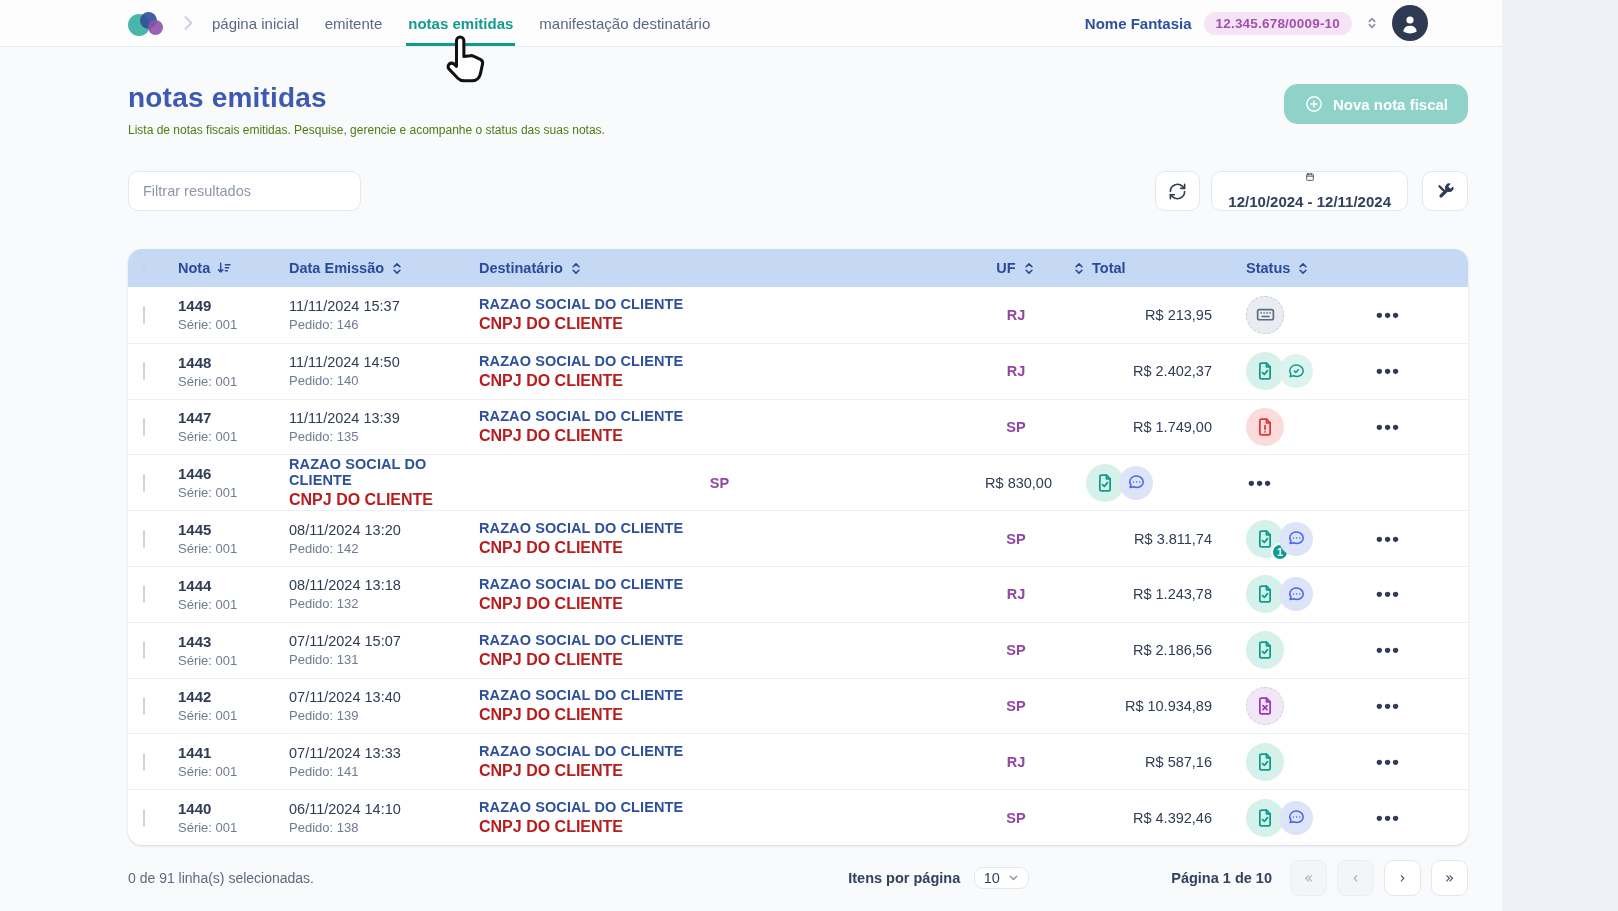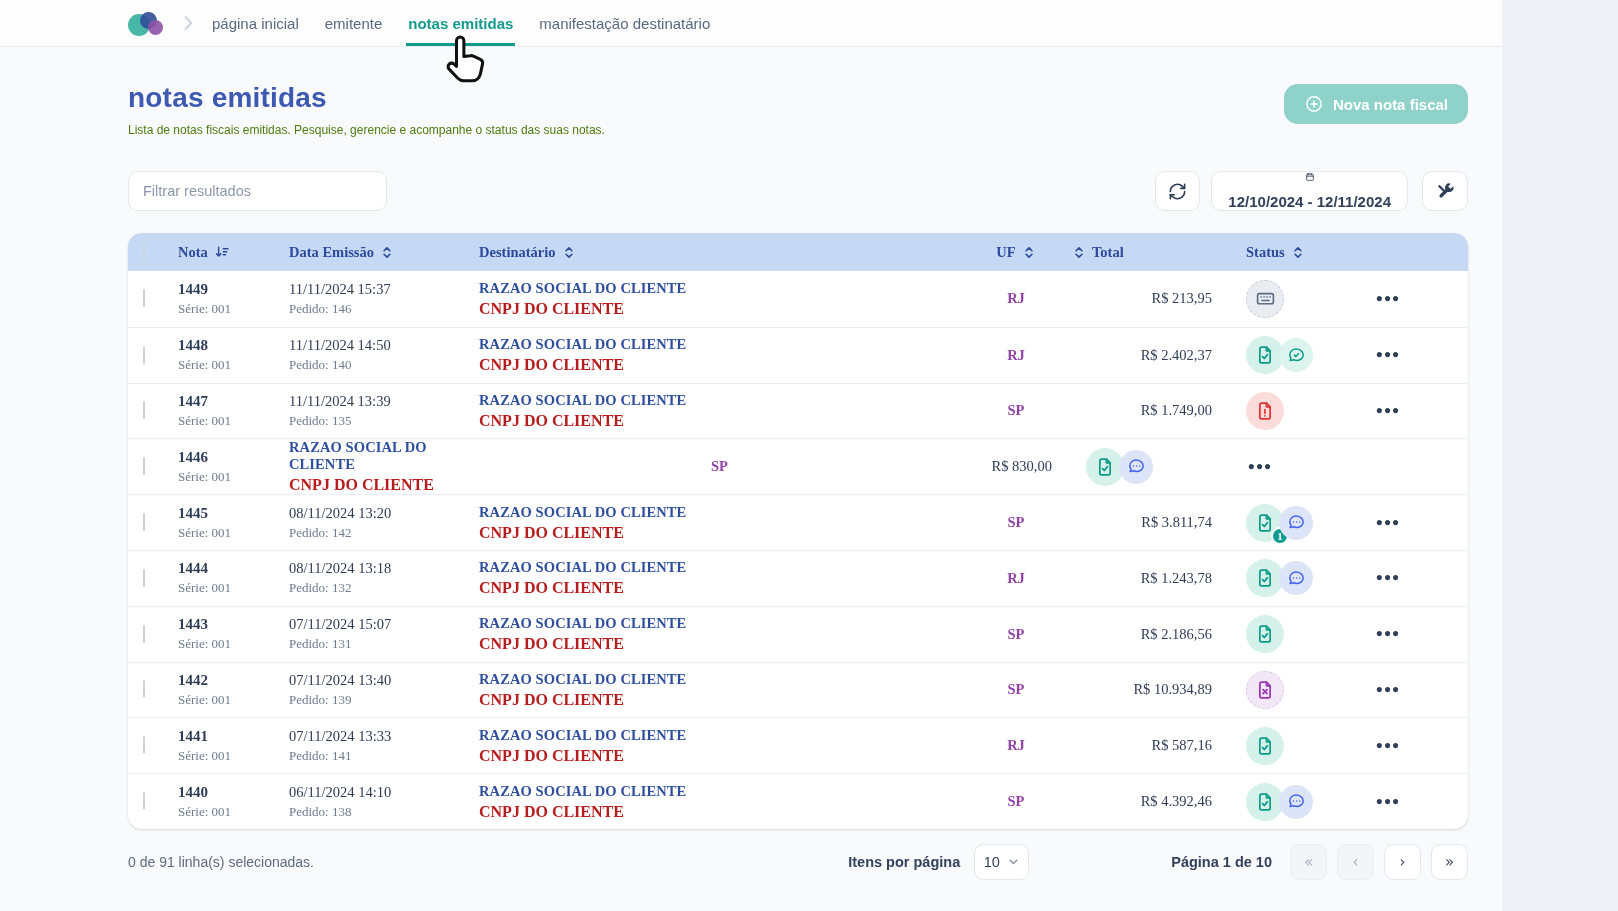--- a/index.html
+++ b/index.html
@@ -49,39 +49,39 @@
   .page-title { font-size:28px; font-weight:bold; color:#3d59b2; letter-spacing:.2px; }
   .page-sub { font-size:12px; color:#4d7c0f; margin-top:9px; }
   .btn-new {
     background:#8ed2c9; color:#fff; font-weight:bold; font-size:15px;
     border:none; border-radius:14px; padding:0 20px; height:40px;
     display:flex; align-items:center; gap:9px; cursor:pointer; margin-top:2px;
   }
 
   .toolbar { display:flex; align-items:center; margin-top:34px; }
   .filter-input {
-    width:259px; height:40px; border:1px solid #e3e7ee; border-radius:10px;
+    width:233px; height:40px; border:1px solid #e3e7ee; border-radius:10px;
     background:#fff; font-size:14.5px; color:#2f3c55; padding:0 14px;
     font-family:"Liberation Sans",sans-serif; outline:none;
   }
   .filter-input::placeholder { color:#8d97aa; }
   .toolbar-right { margin-left:auto; display:flex; align-items:center; gap:11px; }
   .tool-btn {
     background:#fff; border:1px solid #e3e7ee; border-radius:10px; height:40px;
     display:flex; align-items:center; justify-content:center; cursor:pointer; color:#2f3c55;
   }
   .btn-refresh { width:45px; }
   .btn-date { padding:0 16px; gap:11px; font-size:15px; font-weight:bold; color:#33415c; display:flex;flex-direction:column; }
   .btn-tools { width:46px; margin-left:3px; }
 
   
   .card {
-    margin-top:22px; background:#fff; border-radius:14px;
+    margin-top:38px; background:#fff; border-radius:14px;
     box-shadow:0 1px 3px rgba(16,24,40,.1), 0 1px 2px rgba(16,24,40,.06);
-    overflow:hidden; width:1340px;font-family:Liberation Serif, serif;
+    overflow:hidden; width:1340px;
   }
   .grid-row {
     display:grid;
     grid-template-columns: 50px 111px 190px 481px 112px 160px 128px 1fr;
     align-items:center;
   }
   .thead { background:#c5d8f4; height:38px; color:#2b4a9b; font-weight:bold; font-size:14.5px; }
   .th { display:flex; align-items:center; gap:6px; cursor:pointer; }
   .th.center { justify-content:center; }
   .th.right { padding-right:20px; }
@@ -122,21 +122,21 @@
   }
 
   
   .foot {
     width:1340px; margin-top:13px; display:flex; align-items:center; height:40px;
   }
   .sel-text { color:#5f6a7e; font-size:14px; }
   .ipp { display:flex; align-items:center; gap:14px; margin-left:auto; }
   .ipp-label { color:#33415c; font-size:14.5px; font-weight:bold; }
   .ipp-select {
-    width:55px; height:36px; background:#fff; border:1px solid #e3e7ee; border-radius:9px;
+    width:55px; height:22px; background:#fff; border:1px solid #e3e7ee; border-radius:9px;
     display:flex; align-items:center; justify-content:center; gap:7px;
     font-size:14.5px; color:#33415c; cursor:pointer;
   }
   .pager { display:flex; align-items:center; gap:10px; margin-left:142px; }
   .page-ind { color:#33415c; font-size:14.5px; font-weight:bold; margin-right:8px; }
   .pg-btn {
     width:37px; height:36px; border-radius:9px; border:1px solid #e3e7ee; background:#fff;
     color:#3b4660; font-size:15px; display:flex; align-items:center; justify-content:center;
     cursor:pointer; font-family:"DejaVu Sans", sans-serif;
   }
@@ -157,20 +157,36 @@
       <svg width="20" height="20" viewBox="0 0 24 24" fill="none" stroke="currentColor" stroke-width="2.4" stroke-linecap="round" stroke-linejoin="round">
           <path d="m9 5 7 7-7 7"></path>
         </svg>
     </span>
     <nav class="nav">
       <span class="nav-item">página inicial</span>
       <span class="nav-item">emitente</span>
       <span class="nav-item active">notas emitidas</span>
       <span class="nav-item">manifestação destinatário</span>
     </nav>
+    <div class="top-right">
+      <span class="company">Nome Fantasia</span>
+      <span class="cnpj-pill">12.345.678/0009-10</span>
+      <span class="updown">
+        <svg width="16" height="16" viewBox="0 0 24 24" fill="none" stroke="currentColor" stroke-width="2.4" stroke-linecap="round" stroke-linejoin="round">
+            <path d="m8 9.5 4-4 4 4"></path>
+            <path d="m8 14.5 4 4 4-4"></path>
+          </svg>
+      </span>
+      <div class="avatar">
+        <svg width="24" height="24" viewBox="0 0 24 24" fill="#fff">
+          <circle cx="12" cy="9" r="3.6"></circle>
+            <path d="M5.2 20.2a7 7 0 0 1 13.6 0c-1.9 1.4-4.2 2.2-6.8 2.2s-4.9-.8-6.8-2.2z"></path>
+        </svg>
+      </div>
+    </div>
     <span class="cursor-hand">
       <svg width="52" height="58" viewBox="0 0 24 26" fill="#fff" stroke="#111" stroke-width="1.4" stroke-linecap="round" stroke-linejoin="round">
         <path d="M9 13.5V3.2a1.7 1.7 0 0 1 3.4 0v7.3l3-.4c.5-.1 1 0 1.4.2l3.2 1.5c.8.4 1.2 1.3 1 2.2l-1 4.6a4 4 0 0 1-3.9 3.1h-3.6a4 4 0 0 1-2.9-1.2l-4-4.2a1.6 1.6 0 0 1 2.3-2.3l1.1 1z"></path>
       </svg>
     </span>
   </div>
 
   <div class="main">
 
     <div class="title-row">

